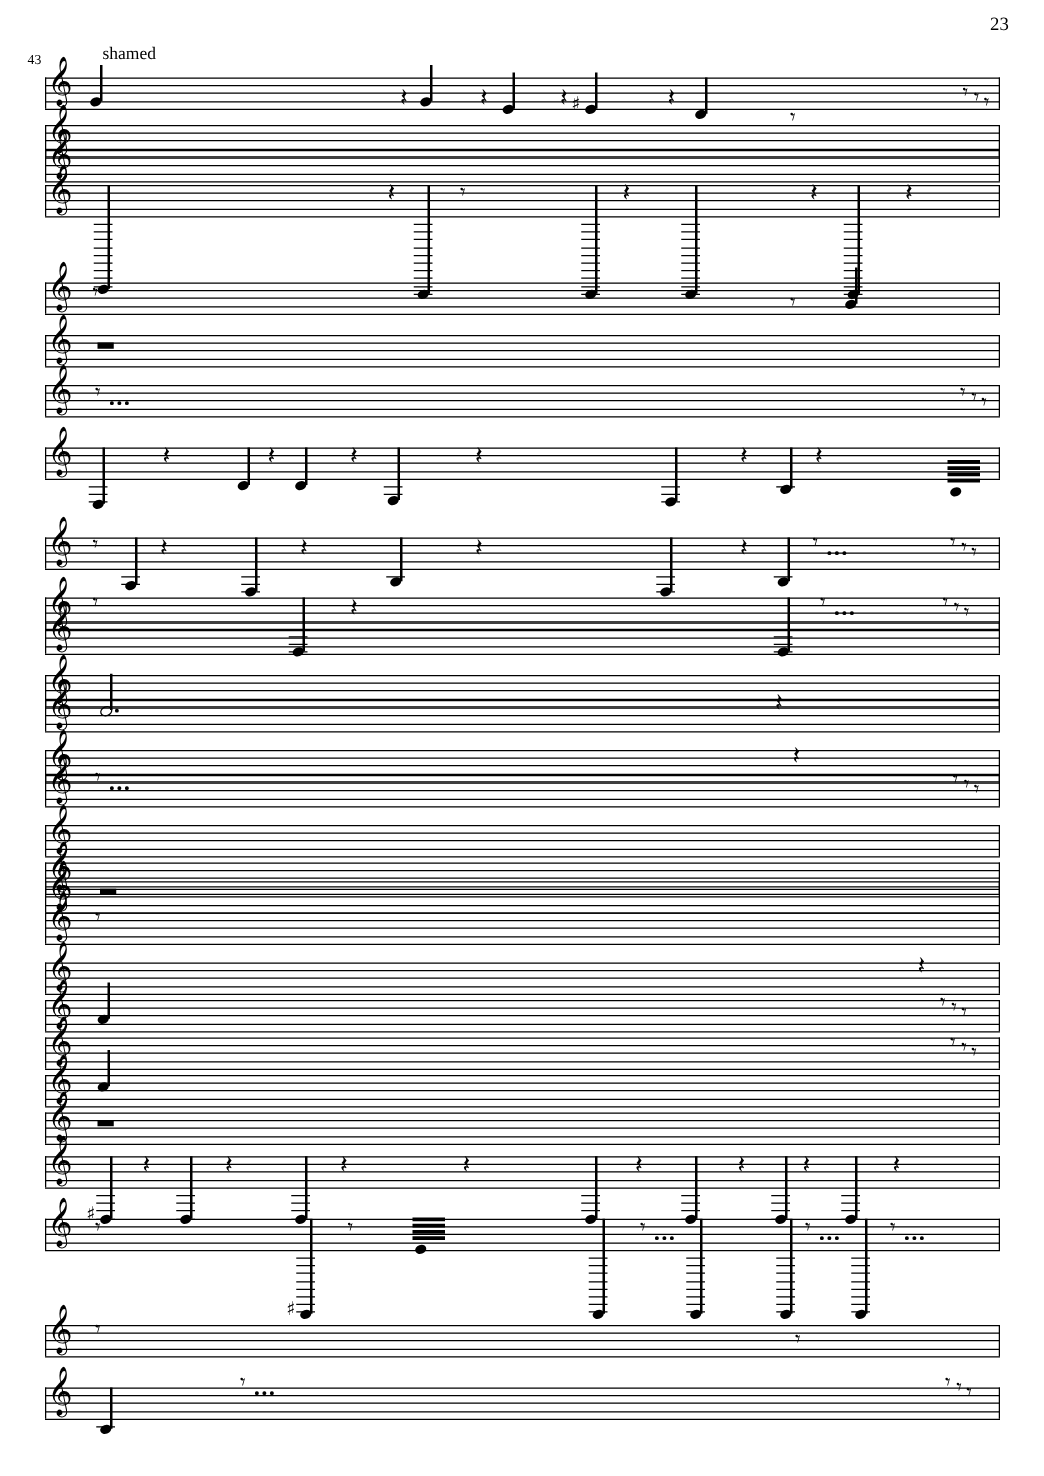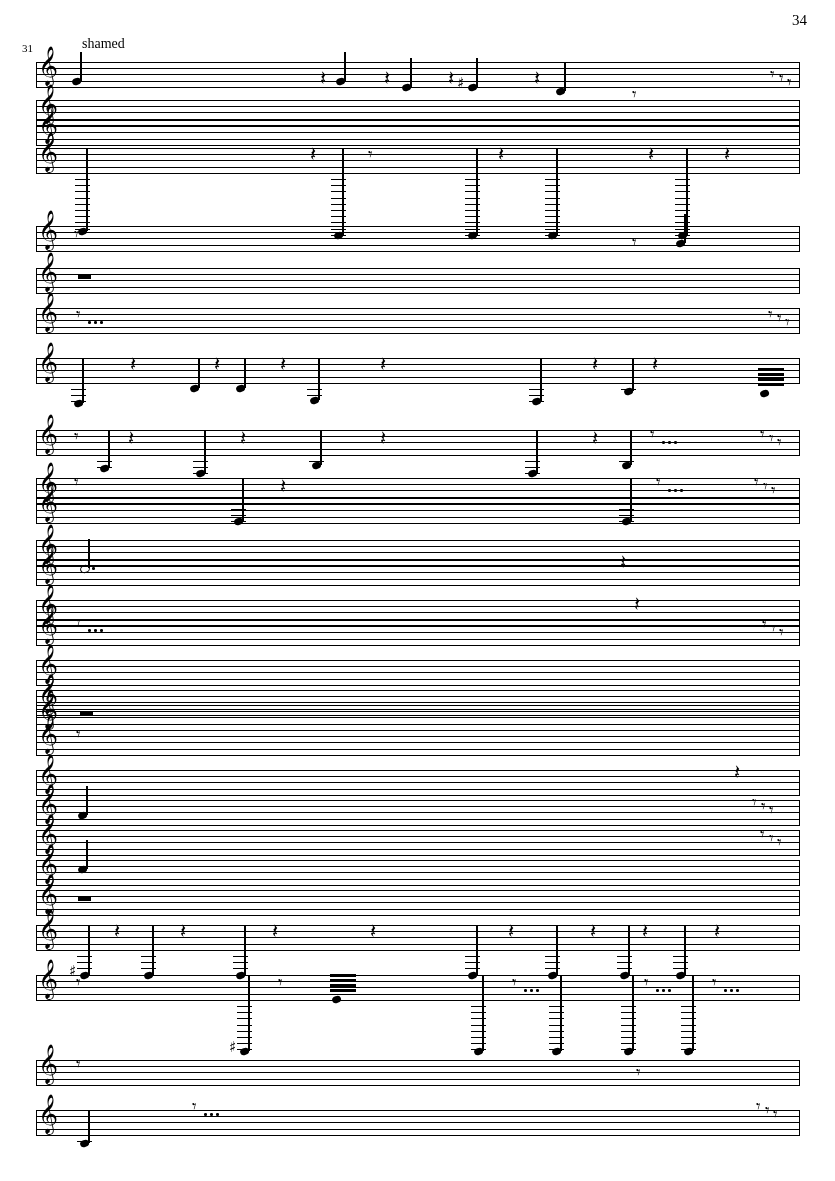--- a/index.html
+++ b/index.html
@@ -25,22 +25,22 @@
   .dot{position:absolute;width:2.6px;height:2.6px;background:#000;border-radius:50%;}
   .rest{position:absolute;font-family:"DejaVu Sans",sans-serif;font-size:20px;line-height:1;}
   .rest-bar{position:absolute;height:4.5px;background:#000;width:13px;}
   .acc{position:absolute;font-family:"DejaVu Sans",sans-serif;font-size:15px;line-height:1;}
 </style>
 </head>
 <body>
 
 <div class="page">
 
-  <div class="page-number">34</div>
-  <div class="measure-number" style="left:22px;top:42px;">31</div>
+  <div class="page-number">23</div>
+  <div class="measure-number" style="left:22px;top:42px;">43</div>
   <div class="tempo-text" style="left:82px;top:36px;">shamed</div>
 
   <div id="score">
       <div class="staff" style="left: 36px; top: 62px; width: 764px; height: 24.8px;">
         <div class="line" style="top: 0px; width: 764px;"></div>
         <div class="line" style="top: 6.2px; width: 764px;"></div>
         <div class="line" style="top: 12.4px; width: 764px;"></div>
         <div class="line" style="top: 18.6px; width: 764px;"></div>
         <div class="line" style="top: 24.8px; width: 764px;"></div>
         <div class="barline" style="left: 0px; top: 0px; height: 24.8px;"></div>

